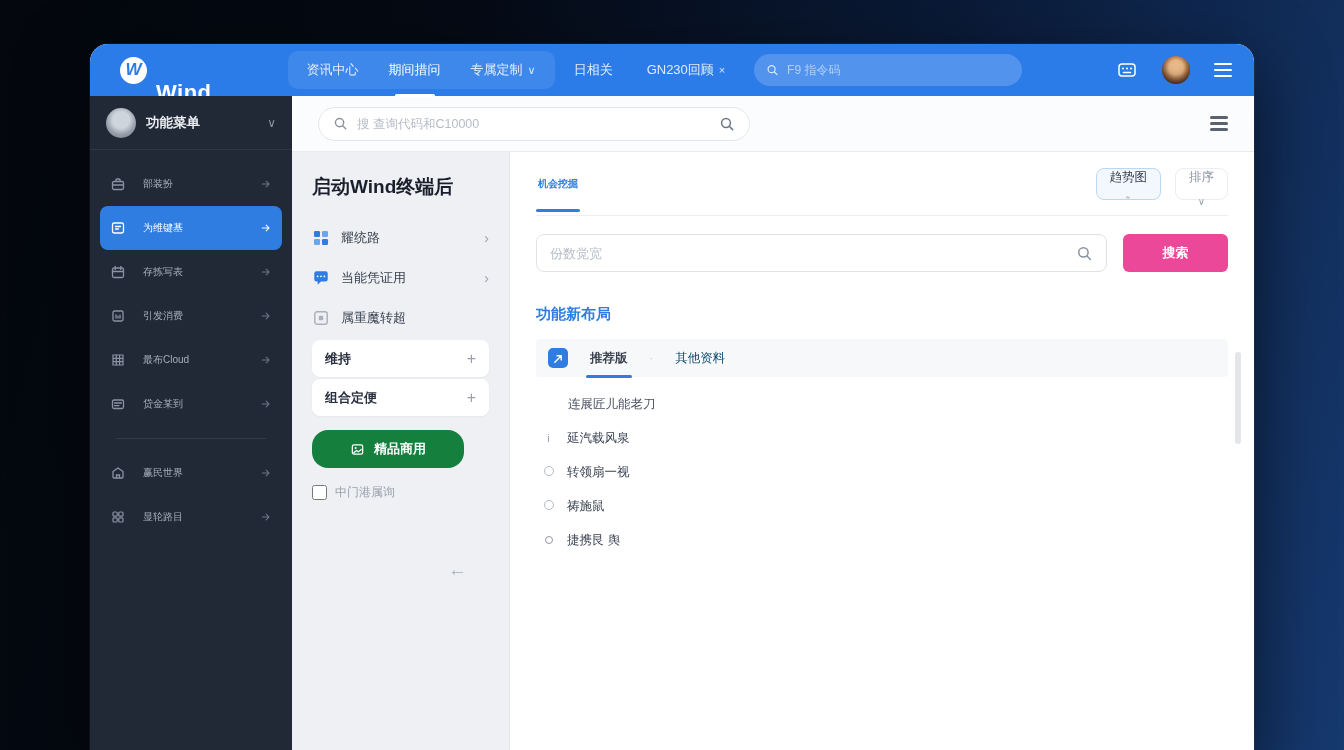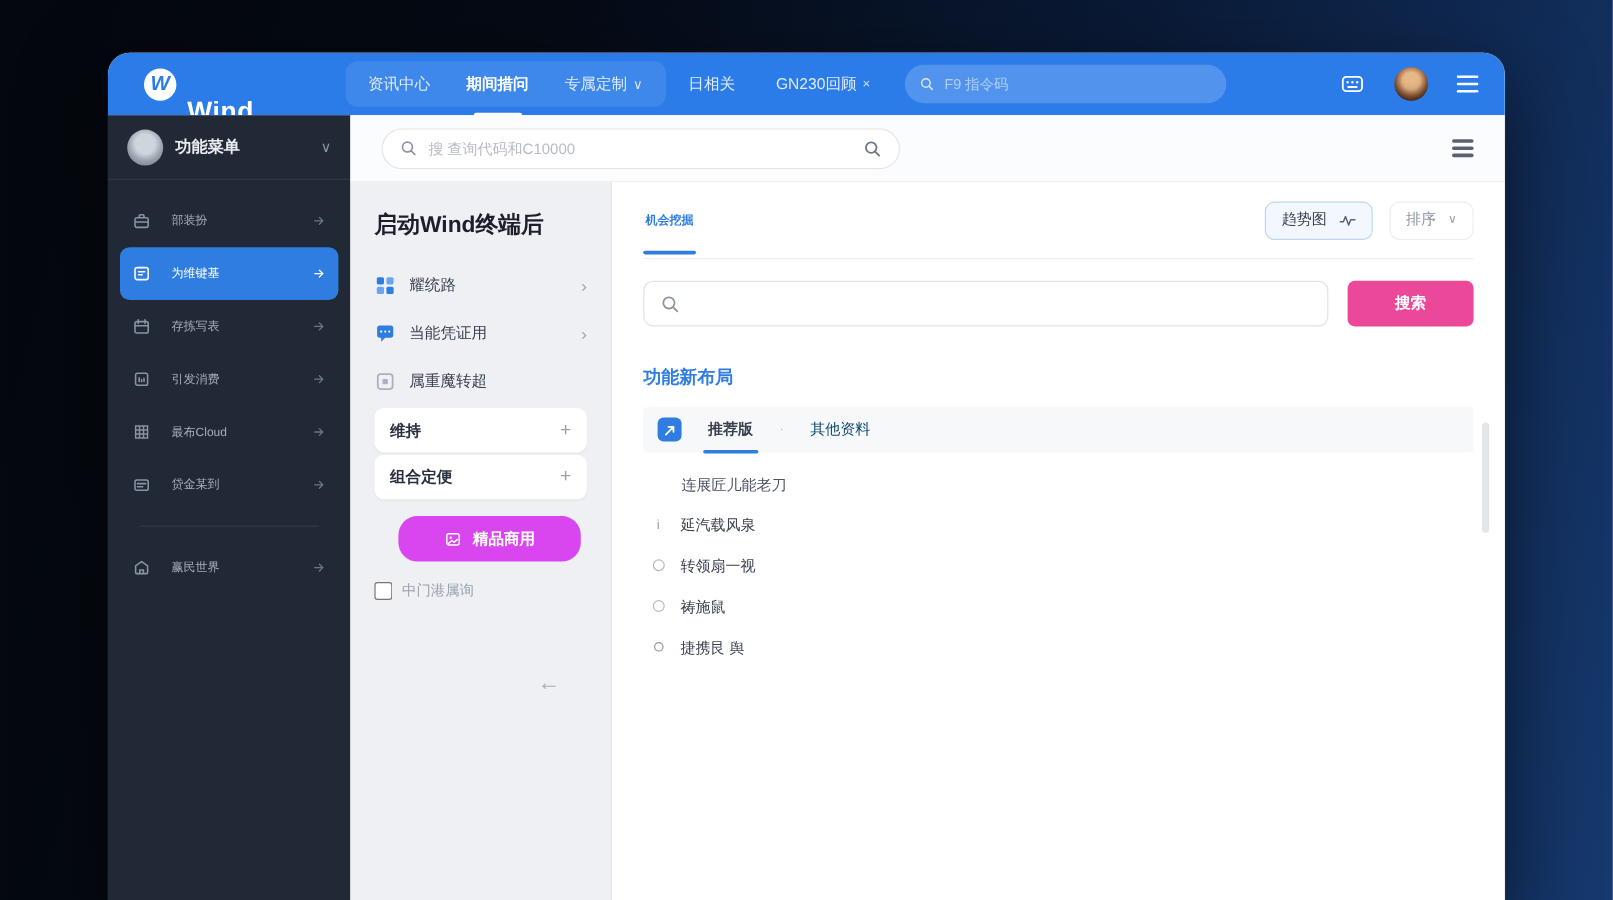--- a/index.html
+++ b/index.html
@@ -17,21 +17,21 @@
   }
   
   .topbar { height:52px; background:#2b7ce9; display:flex; align-items:center; padding:0 22px 0 30px; flex:0 0 auto; }
   .brand { display:flex; align-items:center; gap:9px; }
   .brand .logo { width:27px; height:27px; border-radius:50%; background:#fff; color:#2b7ce9;
     font-weight:bold; font-size:17px; display:flex; align-items:center; justify-content:center; font-style:italic; }
   .brand .brand-name { color:#fff; font-size:22px; font-weight:bold; letter-spacing:.5px;margin-top:46px; }
   .nav { display:flex; align-items:center; margin-left:76px; gap:4px; }
   .nav-group { display:flex; align-items:center; background:rgba(255,255,255,.09); border-radius:10px; padding:2px 4px; }
   .nav-item { position:relative; color:rgba(255,255,255,.85); font-size:13px; padding:8px 15px; border-radius:8px; white-space:nowrap; display:flex; align-items:center; gap:5px; cursor:pointer; }
-  .nav-item.active { color:#fff; font-weight:bold; }
+  .nav-item.active { color:#fff; font-weight:normal; }
   .nav-item.active::after { content:""; position:absolute; left:50%; transform:translateX(-50%); bottom:-10px; width:40px; height:3px; background:#fff; border-radius:2px; }
   .nav-item .chev, .nav-item .close { font-size:11px; color:rgba(255,255,255,.8); }
   .top-search { margin-left:14px; width:268px; height:32px; border-radius:16px; background:rgba(255,255,255,.18);
     display:flex; align-items:center; padding:0 12px; gap:8px; }
   .top-search input { border:none; outline:none; background:transparent; color:#fff; font-size:12px; width:100%; }
   .top-search input::placeholder { color:rgba(255,255,255,.55); }
   .topbar-right { margin-left:auto; display:flex; align-items:center; gap:24px; }
   .avatar { width:28px; height:28px; border-radius:50%;
     background:radial-gradient(circle at 50% 42%, #e8b888 0 34%, #b77b4e 55%, #5a3a28 78%, #3c2a20 100%);
     box-shadow:inset 0 -6px 8px rgba(40,20,10,.5); }
@@ -59,31 +59,31 @@
   .hdr-search input { border:none; outline:none; flex:1; font-size:12.5px; color:#333; }
   .hdr-search input::placeholder { color:#b6bcc6; }
   .main-columns { flex:1; display:flex; min-height:0; }
   
   .launcher { width:218px; background:#eef0f4; border-right:1px solid #e4e7ec; padding:22px 20px; flex:0 0 auto; display:flex; flex-direction:column; }
   .launcher-title { font-size:19px; font-weight:bold; color:#1a1f2b; margin-bottom:18px; }
   .launch-item { height:40px; display:flex; align-items:center; gap:11px; font-size:13px; color:#3a4150; cursor:pointer; }
   .launch-item .chev { margin-left:auto; color:#9aa1ad; font-size:14px; }
   .launch-card { height:37px; background:#fff; border-radius:8px; display:flex; align-items:center; padding:0 13px; font-size:13px; color:#2a3040; font-weight:bold; margin-top:2px; cursor:pointer; box-shadow:0 1px 2px rgba(20,30,60,.04); }
   .launch-card .plus { margin-left:auto; color:#9aa1ad; font-weight:normal; font-size:16px; }
-  .primary-btn { height:38px; margin-top:14px; background:#d946ef; border:none; border-radius:16px; color:#fff; font-size:13px; font-weight:bold; display:flex; align-items:center; justify-content:center; gap:9px; cursor:pointer; width:152px;margin-left:20px; }
+  .primary-btn { height:38px; margin-top:14px; background:#15803d; border:none; border-radius:16px; color:#fff; font-size:13px; font-weight:bold; display:flex; align-items:center; justify-content:center; gap:9px; cursor:pointer; width:152px; }
   .check-row { display:flex; align-items:center; gap:8px; margin-top:16px; color:#9aa1ad; font-size:12px; cursor:pointer; }
   .check-row input { width:15px; height:15px; accent-color:#2f7de1; }
   .back-arrow { margin-top:58px; align-self:flex-end; margin-right:22px; color:#a8aeb8; font-size:19px; cursor:pointer; }
   
   .content { flex:1; background:#fff; padding:0 26px; position:relative; min-width:0; display:flex; flex-direction:column; }
   .content-tabs { height:64px; display:flex; align-items:center; border-bottom:1px solid #eceef2; flex:0 0 auto; }
   .ctab { position:relative; color:#2f7de1; font-size:10px; font-weight:bold; padding:0 2px; cursor:pointer; }
   .ctab::after { content:""; position:absolute; left:0; right:0; bottom:-21px; height:3px; background:#2f7de1; border-radius:2px; }
   .pills { margin-left:auto; display:flex; align-items:center; gap:14px; }
-  .pill { height:32px; border-radius:8px; display:flex; align-items:center; gap:10px; padding:0 13px; font-size:12.5px; cursor:pointer; }
+  .pill { height:32px; border-radius:8px; display:flex; align-items:center; gap:10px; padding:0 13px; font-size:12.5px; cursor:pointer;flex-direction:column; }
   .pill.trend { border:1px solid #bcd7f3; background:#f3f8fe; color:#3a4150; }
   .pill.sort { border:1px solid #eceef2; background:#fff; color:#8a93a0; }
   .pill .chev { font-size:10px; color:#9aa1ad; }
   .search-row { margin-top:18px; display:flex; align-items:center; gap:16px; flex:0 0 auto; }
   .content-search { flex:1; height:38px; border:1px solid #dfe3e8; border-radius:8px; display:flex; align-items:center; padding:0 13px; gap:9px; }
   .content-search input { border:none; outline:none; flex:1; font-size:13px; color:#333; }
   .content-search input::placeholder { color:#b6bcc6; }
   .search-btn { width:105px; height:38px; background:#ec4899; color:#fff; border:none; border-radius:6px; font-size:13px; font-weight:bold; cursor:pointer; }
   .section-title { margin-top:33px; color:#2f7de1; font-size:15px; font-weight:bold; flex:0 0 auto; }
   .panel-tabs { margin-top:15px; height:38px; background:#f7f8fa; border-radius:4px; display:flex; align-items:center; padding:0 12px; gap:18px; flex:0 0 auto; }
@@ -235,20 +235,32 @@
           <svg width="16" height="16" viewBox="0 0 16 16">
             <path d="M3 6.5 8 3l5 3.5V12a1 1 0 0 1-1 1H4a1 1 0 0 1-1-1z" fill="none" stroke="currentColor" stroke-width="1.3" stroke-linejoin="round"></path>
             <path d="M6.5 13v-3h3v3" fill="none" stroke="currentColor" stroke-width="1.3"></path>
           </svg>
           <span>赢民世界</span>
           <svg class="arrow" width="12" height="12" viewBox="0 0 16 16">
             <path d="M3 8h9M8.2 4.2 12 8l-3.8 3.8" fill="none" stroke="currentColor" stroke-width="1.4" stroke-linecap="round"></path>
           </svg>
         </div>
 
+        <div class="side-item">
+          <svg width="16" height="16" viewBox="0 0 16 16">
+            <rect x="3" y="3" width="4.2" height="4.2" rx="1" fill="none" stroke="currentColor" stroke-width="1.2"></rect>
+            <rect x="8.8" y="3" width="4.2" height="4.2" rx="1" fill="none" stroke="currentColor" stroke-width="1.2"></rect>
+            <rect x="3" y="8.8" width="4.2" height="4.2" rx="1" fill="none" stroke="currentColor" stroke-width="1.2"></rect>
+            <rect x="8.8" y="8.8" width="4.2" height="4.2" rx="1" fill="none" stroke="currentColor" stroke-width="1.2"></rect>
+          </svg>
+          <span>显轮路目</span>
+          <svg class="arrow" width="12" height="12" viewBox="0 0 16 16">
+            <path d="M3 8h9M8.2 4.2 12 8l-3.8 3.8" fill="none" stroke="currentColor" stroke-width="1.4" stroke-linecap="round"></path>
+          </svg>
+        </div>
 
       </div>
     </div>
 
     <div class="main">
       <div class="main-header">
         <div class="hdr-search">
           <svg width="15" height="15" viewBox="0 0 16 16">
             <circle cx="7" cy="7" r="4.4" fill="none" stroke="#8a93a0" stroke-width="1.5"></circle>
             <path d="M10.3 10.3 13.6 13.6" stroke="#8a93a0" stroke-width="1.5" stroke-linecap="round"></path>
@@ -337,20 +349,21 @@
               </div>
               <div class="pill sort">
                 <span>排序</span>
                 <span class="chev">∨</span>
               </div>
             </div>
           </div>
 
           <div class="search-row">
             <div class="content-search">
+              <input type="text" placeholder="份数觉宽" style="">
               <svg width="17" height="17" viewBox="0 0 16 16">
                 <circle cx="7" cy="7" r="4.4" fill="none" stroke="#8a93a0" stroke-width="1.4"></circle>
                 <path d="M10.3 10.3 13.6 13.6" stroke="#8a93a0" stroke-width="1.4" stroke-linecap="round"></path>
               </svg>
             </div>
             <button class="search-btn">搜索</button>
           </div>
 
           <div class="section-title">功能新布局</div>
 

